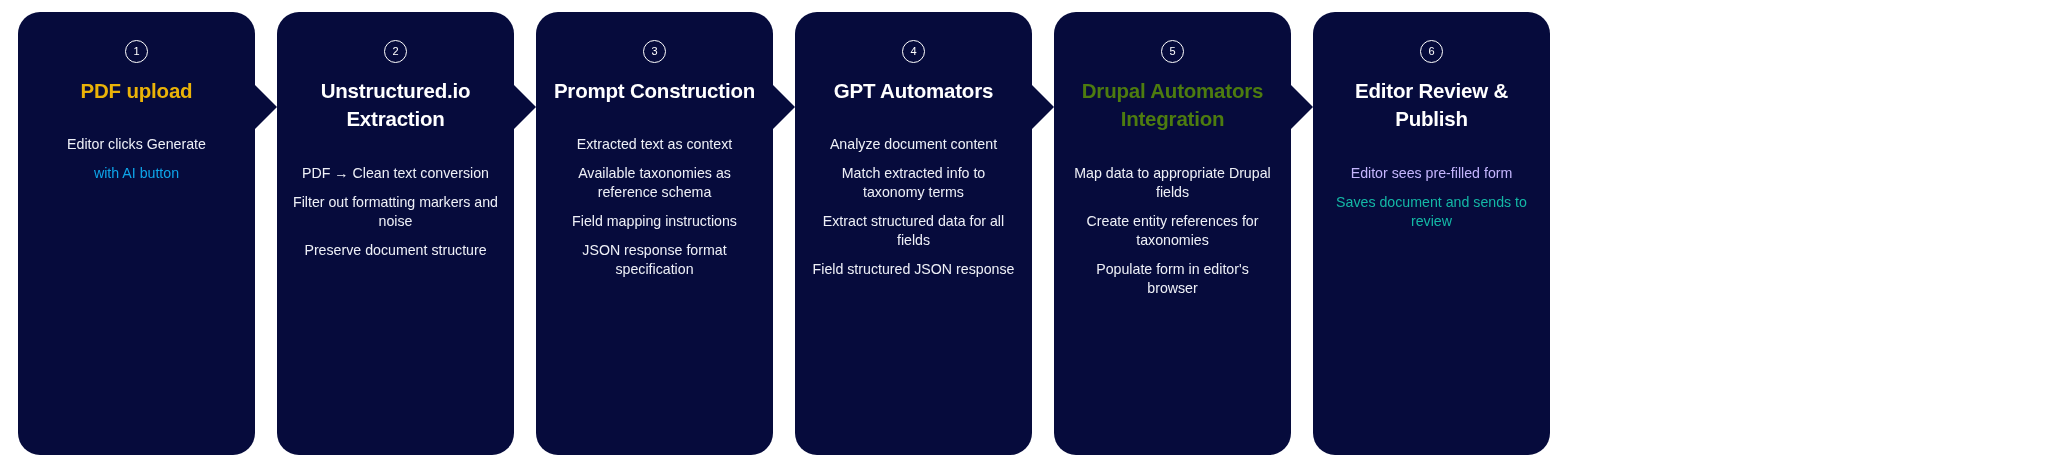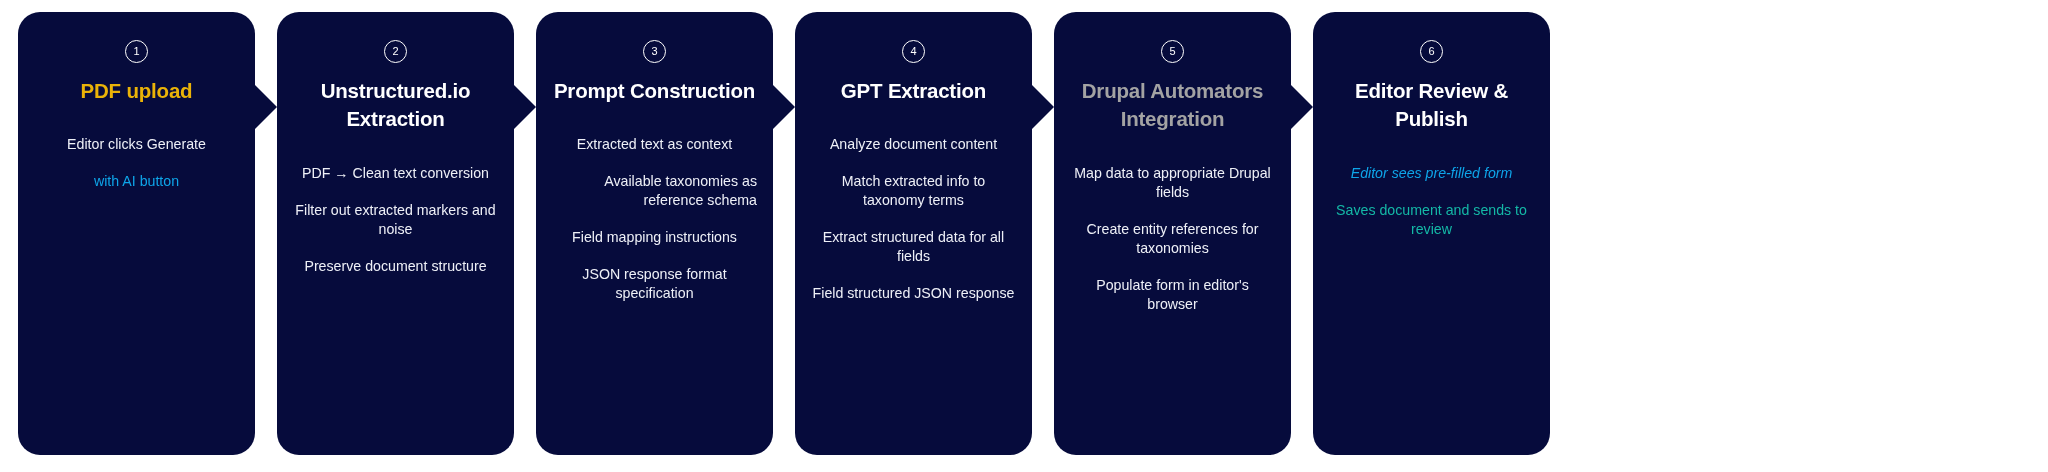--- a/index.html
+++ b/index.html
@@ -41,21 +41,21 @@
     color:#ffffff;font-size:11px;line-height:1;
     margin-bottom:14px;flex:0 0 auto;
   }
   .title{
     color:#ffffff;font-size:20.5px;font-weight:bold;
     line-height:1.38;text-align:center;letter-spacing:-0.2px;
     margin:0 0 30px 0;
   }
   .body{
     display:flex;flex-direction:column;align-items:center;
-    gap:18px;width:100%;
+    gap:10px;width:100%;
   }
   .line{
     color:#eef0f7;font-size:14.2px;line-height:1.34;
     text-align:center;font-weight:400;
   }
 </style>
 </head>
 <body>
 
 <div id="flow" style="background: rgb(255, 255, 255);">
@@ -67,57 +67,57 @@
         <div class="line" style="color: rgb(238, 240, 247);">Editor clicks Generate</div>
         <div class="line" style="color: #0ea5e9;">with AI button</div>
       </div>
     </div>
     <div class="step" style="--card: #060B3C;">
       <div class="arrow"></div>
       <div class="badge" style="border-color: rgb(255, 255, 255);">2</div>
       <div class="title" style="color: rgb(255, 255, 255);">Unstructured.io Extraction</div>
       <div class="body">
         <div class="line" style="color: rgb(238, 240, 247);">PDF → Clean text conversion</div>
-        <div class="line" style="color: rgb(238, 240, 247);">Filter out extracted markers and noise</div>
+        <div class="line" style="color: rgb(238, 240, 247);">Filter out formatting markers and noise</div>
         <div class="line" style="color: rgb(238, 240, 247);">Preserve document structure</div>
       </div>
     </div>
     <div class="step" style="--card: #060B3C;">
       <div class="arrow"></div>
       <div class="badge" style="border-color: rgb(255, 255, 255);">3</div>
       <div class="title" style="color: rgb(255, 255, 255);">Prompt Construction</div>
       <div class="body">
         <div class="line" style="color: rgb(238, 240, 247);">Extracted text as context</div>
-        <div class="line" style="color: rgb(238, 240, 247); text-align: right;">Available taxonomies as reference schema</div>
+        <div class="line" style="color: rgb(238, 240, 247);">Available taxonomies as reference schema</div>
         <div class="line" style="color: rgb(238, 240, 247);">Field mapping instructions</div>
         <div class="line" style="color: rgb(238, 240, 247);">JSON response format specification</div>
       </div>
     </div>
     <div class="step" style="--card: #060B3C;">
       <div class="arrow"></div>
       <div class="badge" style="border-color: rgb(255, 255, 255);">4</div>
-      <div class="title" style="color: rgb(255, 255, 255);">GPT Extraction</div>
+      <div class="title" style="color: rgb(255, 255, 255);">GPT Automators</div>
       <div class="body">
         <div class="line" style="color: rgb(238, 240, 247);">Analyze document content</div>
         <div class="line" style="color: rgb(238, 240, 247);">Match extracted info to taxonomy terms</div>
         <div class="line" style="color: rgb(238, 240, 247);">Extract structured data for all fields</div>
         <div class="line" style="color: rgb(238, 240, 247);">Field structured JSON response</div>
       </div>
     </div>
     <div class="step" style="--card: #060B3C;">
       <div class="arrow"></div>
       <div class="badge" style="border-color: rgb(255, 255, 255);">5</div>
-      <div class="title" style="color: #a3a3a3;">Drupal Automators Integration</div>
+      <div class="title" style="color: #4d7c0f;">Drupal Automators Integration</div>
       <div class="body">
         <div class="line" style="color: rgb(238, 240, 247);">Map data to appropriate Drupal fields</div>
         <div class="line" style="color: rgb(238, 240, 247);">Create entity references for taxonomies</div>
         <div class="line" style="color: rgb(238, 240, 247);">Populate form in editor's browser</div>
       </div>
     </div>
     <div class="step last" style="--card: #060B3C;">
       <div class="badge" style="border-color: rgb(255, 255, 255);">6</div>
       <div class="title" style="color: rgb(255, 255, 255);">Editor Review &amp; Publish</div>
       <div class="body">
-        <div class="line" style="color: #0ea5e9; font-style: italic;">Editor sees pre-filled form</div>
+        <div class="line" style="color: #c4b5fd;">Editor sees pre-filled form</div>
         <div class="line" style="color: #14b8a6;">Saves document and sends to review</div>
       </div>
     </div>
   </div>
 
 </body></html>

